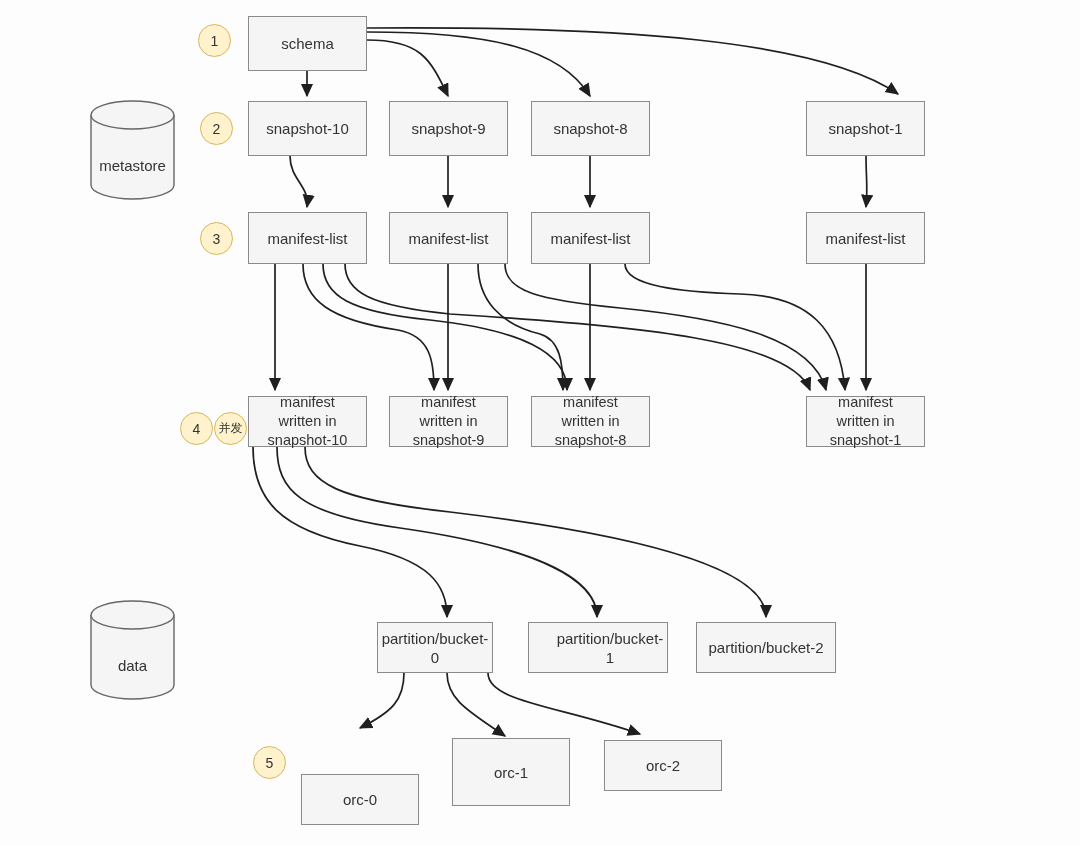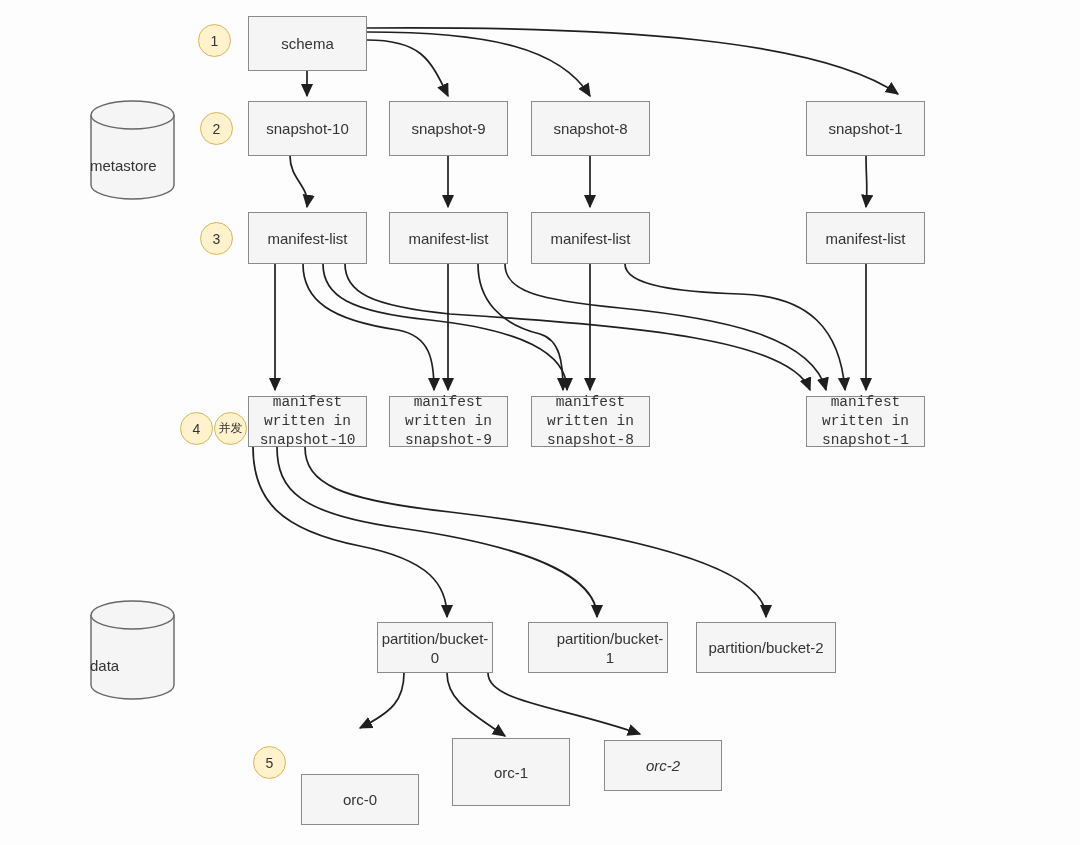--- a/index.html
+++ b/index.html
@@ -38,21 +38,20 @@
     justify-content: center;
     text-align: center;
     color: #333333;
     font-size: 15px;
     line-height: 19px;
     white-space: pre-line;
   }
   .node.multiline {
     font-size: 14.5px;
     line-height: 19px;
-    font-family: Liberation Mono, monospace;
   }
   .badge {
     position: absolute;
     box-sizing: border-box;
     background: #fff2cc;
     border: 1px solid #d6b656;
     border-radius: 50%;
     display: flex;
     align-items: center;
     justify-content: center;
@@ -68,21 +67,21 @@
   }
   .cylinder .cyl-svg {
     position: absolute;
     left: 0;
     top: 0;
   }
   .cylinder .cyl-label {
     position: absolute;
     left: 0;
     width: 100%;
-    text-align: left;
+    text-align: center;
     color: #333333;
     font-size: 15px;
   }
 </style>
 </head>
 <body>
 
 <div id="diagram-root">
 
   <svg class="edges" viewBox="0 0 1080 845">
@@ -181,15 +180,15 @@
   <div class="node multiline" style="left:806px; top:396px; width:119px; height:51px;">manifest
 written in
 snapshot-1</div>
 
   <div class="node" style="left:377px; top:622px; width:116px; height:51px;">partition/bucket-0</div>
   <div class="node" style="left:528px; top:622px; width:140px; height:51px;padding-left:24px;">partition/bucket-1</div>
   <div class="node" style="left:696px; top:622px; width:140px; height:51px;">partition/bucket-2</div>
 
   <div class="node" style="left:301px; top:734px; width:118px; height:51px;margin-top:40px;">orc-0</div>
   <div class="node" style="left:452px; top:738px; width:118px; height:68px;">orc-1</div>
-  <div class="node" style="left:604px; top:740px; width:118px; height:51px;font-style:italic;">orc-2</div>
+  <div class="node" style="left:604px; top:740px; width:118px; height:51px;">orc-2</div>
 
 </div>
 
 </body></html>

